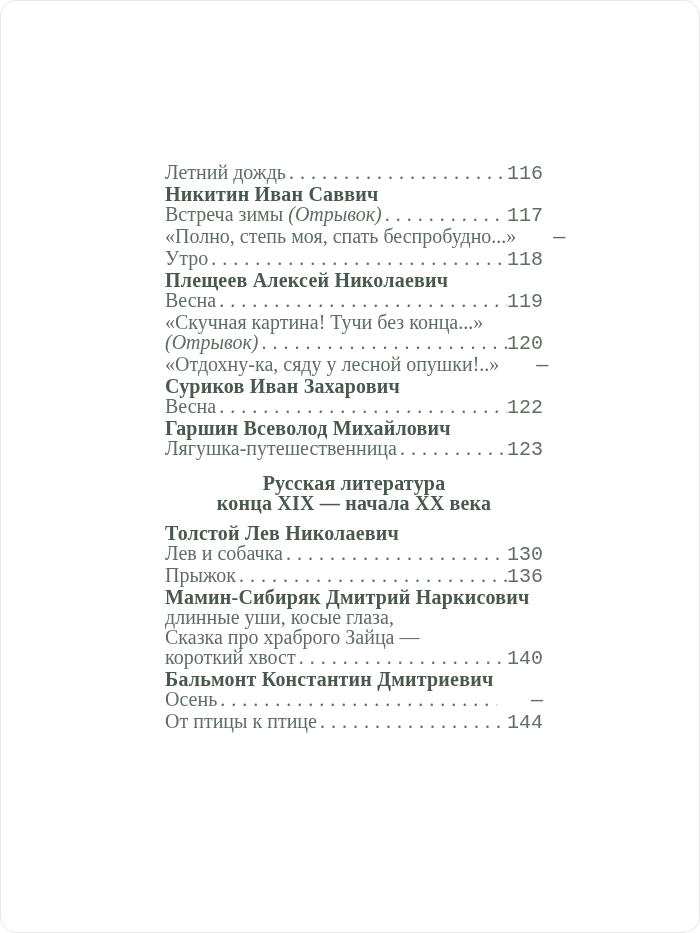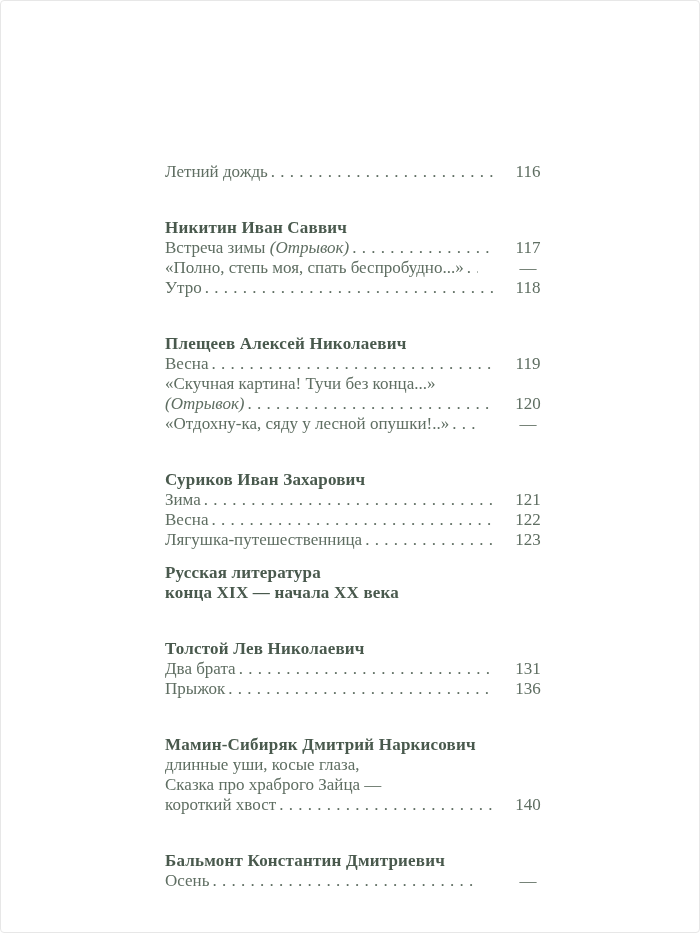--- a/index.html
+++ b/index.html
@@ -6,24 +6,24 @@
     margin: 0;
     padding: 0;
     background: #ffffff;
   }
   .sheet {
     position: relative;
     width: 698px;
     height: 931px;
     background: var(--paper, #ffffff);
     border: 1px solid #e7e7e7;
-    border-radius: 4px;
+    border-radius: 16px;
     overflow: hidden;
     font-family: "Liberation Serif", "DejaVu Serif", serif;
-    font-size: 17px;
+    font-size: 20px;
     line-height: 20px;
     color: var(--ink, #5f6e62);
   }
   .toc {
     position: absolute;
     left: 164px;
     top: 161px;
     width: 378px;
   }
   .row {
@@ -31,44 +31,44 @@
     align-items: baseline;
     white-space: nowrap;
   }
   .row .title {
     flex: 0 0 auto;
   }
   .row.author {
     font-weight: bold;
     color: var(--ink-bold, #49594d);
     letter-spacing: 0.2px;
-    margin-top: 36px;
   }
   .leader {
     flex: 1 1 auto;
     overflow: hidden;
     white-space: nowrap;
     margin-left: 3px;
     min-width: 0;
   }
   .leader::after {
     content: ". . . . . . . . . . . . . . . . . . . . . . . . . . . . . . . . . . . . . . . . . . . . . . . . . .";
     letter-spacing: 0.5px;
   }
   .page {
     flex: 0 0 auto;
     min-width: 30px;
-    margin-left: 19px;
-    text-align: center;
+    margin-left: 0;
+    text-align: right;
+    font-family: Liberation Mono, monospace;
   }
   .row.dash .leader {
     margin-right: 16px;
   }
   .section-heading {
-    text-align: left;
+    text-align: center;
     font-weight: bold;
     color: var(--ink-bold, #49594d);
     margin: 13px 0 10px 0;
     letter-spacing: 0.2px;
   }
   i { font-style: italic; }
 </style>
 </head>
 <body>
 
@@ -115,45 +115,43 @@
       </div>
       <div class="row entry dash">
         <span class="title">«Отдохну-ка, сяду у лесной опушки!..»</span>
         <span class="leader"></span>
         <span class="page">—</span>
       </div>
       <div class="row author">
         <span class="title">Суриков Иван Захарович</span>
       </div>
       <div class="row entry">
-        <span class="title">Зима</span>
-        <span class="leader"></span>
-        <span class="page">121</span>
-      </div>
-      <div class="row entry">
         <span class="title">Весна</span>
         <span class="leader"></span>
         <span class="page">122</span>
+      </div>
+      <div class="row author">
+        <span class="title">Гаршин Всеволод Михайлович</span>
       </div>
       <div class="row entry">
         <span class="title">Лягушка-путешественница</span>
         <span class="leader"></span>
         <span class="page">123</span>
       </div>
       <div class="section-heading">
         <div>Русская литература</div>
         <div>конца XIX — начала XX века</div>
       </div>
       <div class="row author">
         <span class="title">Толстой Лев Николаевич</span>
       </div>
       <div class="row entry">
-        <span class="title">Два брата</span>
+        <span class="title">Лев и собачка</span>
         <span class="leader"></span>
-        <span class="page">131</span>
+        <span class="page">130</span>
       </div>
       <div class="row entry">
         <span class="title">Прыжок</span>
         <span class="leader"></span>
         <span class="page">136</span>
       </div>
       <div class="row author">
         <span class="title">Мамин-Сибиряк Дмитрий Наркисович</span>
       </div>
       <div class="row text">
@@ -168,14 +166,19 @@
         <span class="page">140</span>
       </div>
       <div class="row author">
         <span class="title">Бальмонт Константин Дмитриевич</span>
       </div>
       <div class="row entry dash">
         <span class="title">Осень</span>
         <span class="leader"></span>
         <span class="page">—</span>
       </div>
+      <div class="row entry">
+        <span class="title">От птицы к птице</span>
+        <span class="leader"></span>
+        <span class="page">144</span>
+      </div>
     </div>
 </div>
 
 </body></html>

